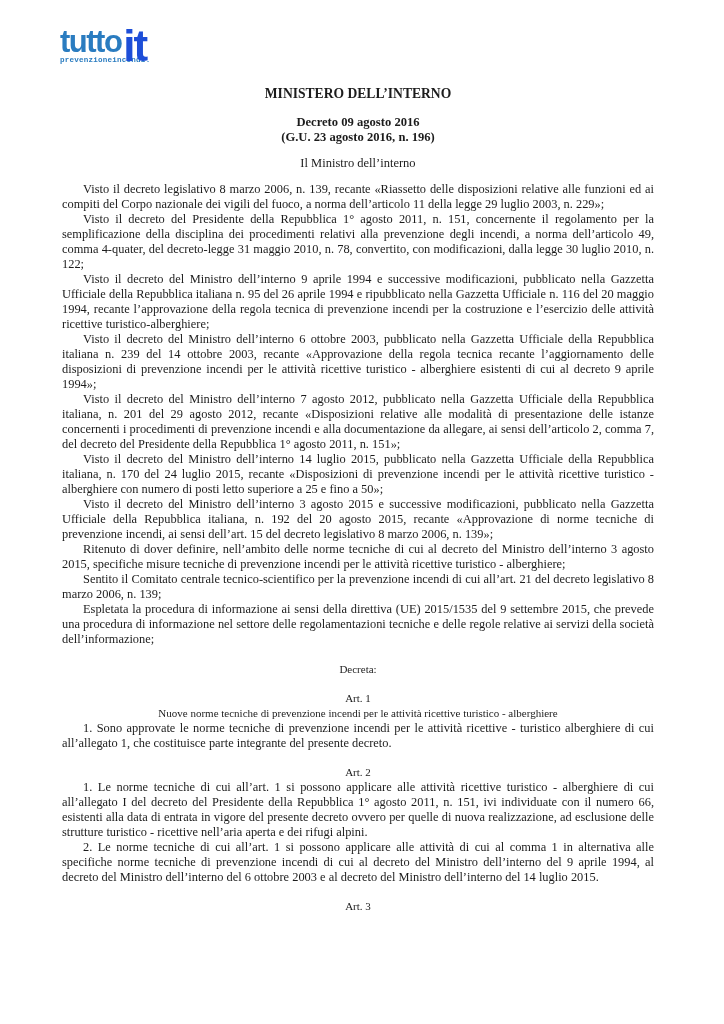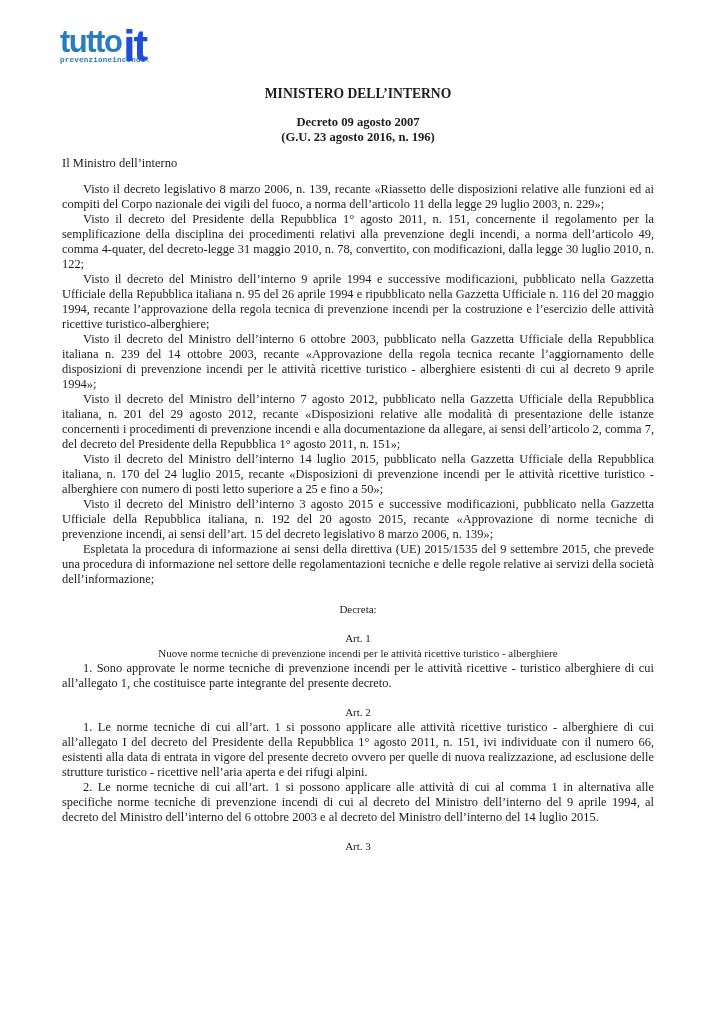--- a/index.html
+++ b/index.html
@@ -60,20 +60,21 @@
   }
   .subject {
     font-weight: bold;
     font-size: 12.6px;
     line-height: 15.2px;
     text-align: justify;
     text-align-last: center;
     margin-bottom: 12px;
   }
   .issuer {
+    text-align: center;
     font-size: 12.5px;
     line-height: 15.2px;
     margin-bottom: 10px;
   }
   .preamble p, .body-p {
     font-size: 12.4px;
     line-height: 15.0px;
     text-align: justify;
     text-indent: 21px;
   }
@@ -97,35 +98,37 @@
       <span class="logo-it" style="color: #1d4ed8;">it</span>
     </div>
     <div class="logo-sub" style="color: rgb(42, 124, 192); font-family: Liberation Mono, monospace;">prevenzioneincendi.</div>
   </div>
 
   <div class="doc">
 
     <div class="ministry">MINISTERO DELL’INTERNO</div>
 
     <div class="decree-block">
-      <div>Decreto 09 agosto 2007</div>
+      <div>Decreto 09 agosto 2016</div>
       <div>(G.U.  23 agosto 2016, n. 196)</div>
     </div>
 
 
     <div class="issuer">Il Ministro dell’interno</div>
 
     <div class="preamble">
       <p>Visto il decreto legislativo 8 marzo 2006, n. 139, recante «Riassetto delle disposizioni relative alle funzioni ed ai compiti del Corpo nazionale dei vigili del fuoco, a norma dell’articolo 11 della legge 29 luglio 2003, n. 229»;</p>
       <p>Visto il decreto del Presidente della Repubblica 1° agosto 2011, n. 151, concernente il regolamento per la semplificazione della disciplina dei procedimenti relativi alla prevenzione degli incendi, a norma dell’articolo 49, comma 4-quater, del decreto-legge 31 maggio 2010, n. 78, convertito, con modificazioni, dalla legge 30 luglio 2010, n. 122;</p>
       <p>Visto il decreto del Ministro dell’interno 9 aprile 1994 e successive modificazioni, pubblicato nella Gazzetta Ufficiale della Repubblica italiana n. 95 del 26 aprile 1994 e ripubblicato nella Gazzetta Ufficiale n. 116 del 20 maggio 1994, recante l’approvazione della regola tecnica di prevenzione incendi per la costruzione e l’esercizio delle attività ricettive turistico-alberghiere;</p>
       <p>Visto il decreto del Ministro dell’interno 6 ottobre 2003, pubblicato nella Gazzetta Ufficiale della Repubblica italiana n. 239 del 14 ottobre 2003, recante «Approvazione della regola tecnica recante l’aggiornamento delle disposizioni di prevenzione incendi per le attività ricettive turistico - alberghiere esistenti di cui al decreto 9 aprile 1994»;</p>
       <p>Visto il decreto del Ministro dell’interno 7 agosto 2012, pubblicato nella Gazzetta Ufficiale della Repubblica italiana, n. 201 del 29 agosto 2012, recante «Disposizioni relative alle modalità di presentazione delle istanze concernenti i procedimenti di prevenzione incendi e alla documentazione da allegare, ai sensi dell’articolo 2, comma 7, del decreto del Presidente della Repubblica 1° agosto 2011, n. 151»;</p>
       <p>Visto il decreto del Ministro dell’interno 14 luglio 2015, pubblicato nella Gazzetta Ufficiale della Repubblica italiana, n. 170 del 24 luglio 2015, recante «Disposizioni di prevenzione incendi per le attività ricettive turistico - alberghiere con numero di posti letto superiore a 25 e fino a 50»;</p>
       <p>Visto il decreto del Ministro dell’interno 3 agosto 2015 e successive modificazioni, pubblicato nella Gazzetta Ufficiale della Repubblica italiana, n. 192 del 20 agosto 2015, recante «Approvazione di norme tecniche di prevenzione incendi, ai sensi dell’art. 15 del decreto legislativo 8 marzo 2006, n. 139»;</p>
+      <p>Ritenuto di dover definire, nell’ambito delle norme tecniche di cui al decreto del Ministro dell’interno 3 agosto 2015, specifiche misure tecniche di prevenzione incendi per le attività ricettive turistico - alberghiere;</p>
+      <p>Sentito il Comitato centrale tecnico-scientifico per la prevenzione incendi di cui all’art. 21 del decreto legislativo 8 marzo 2006, n. 139;</p>
       <p>Espletata la procedura di informazione ai sensi della direttiva (UE) 2015/1535 del 9 settembre 2015, che prevede una procedura di informazione nel settore delle regolamentazioni tecniche e delle regole relative ai servizi della società dell’informazione;</p>
     </div>
 
     <div class="center-line decreta">Decreta:</div>
 
     <div class="article">
       <div class="center-line art-num">Art. 1</div>
       <div class="center-line art-title">Nuove norme tecniche di prevenzione incendi per le attività ricettive turistico - alberghiere</div>
       <p class="body-p">1. Sono approvate le norme tecniche di prevenzione incendi per le attività ricettive - turistico alberghiere di cui all’allegato 1, che costituisce parte integrante del presente decreto.</p>
     </div>

